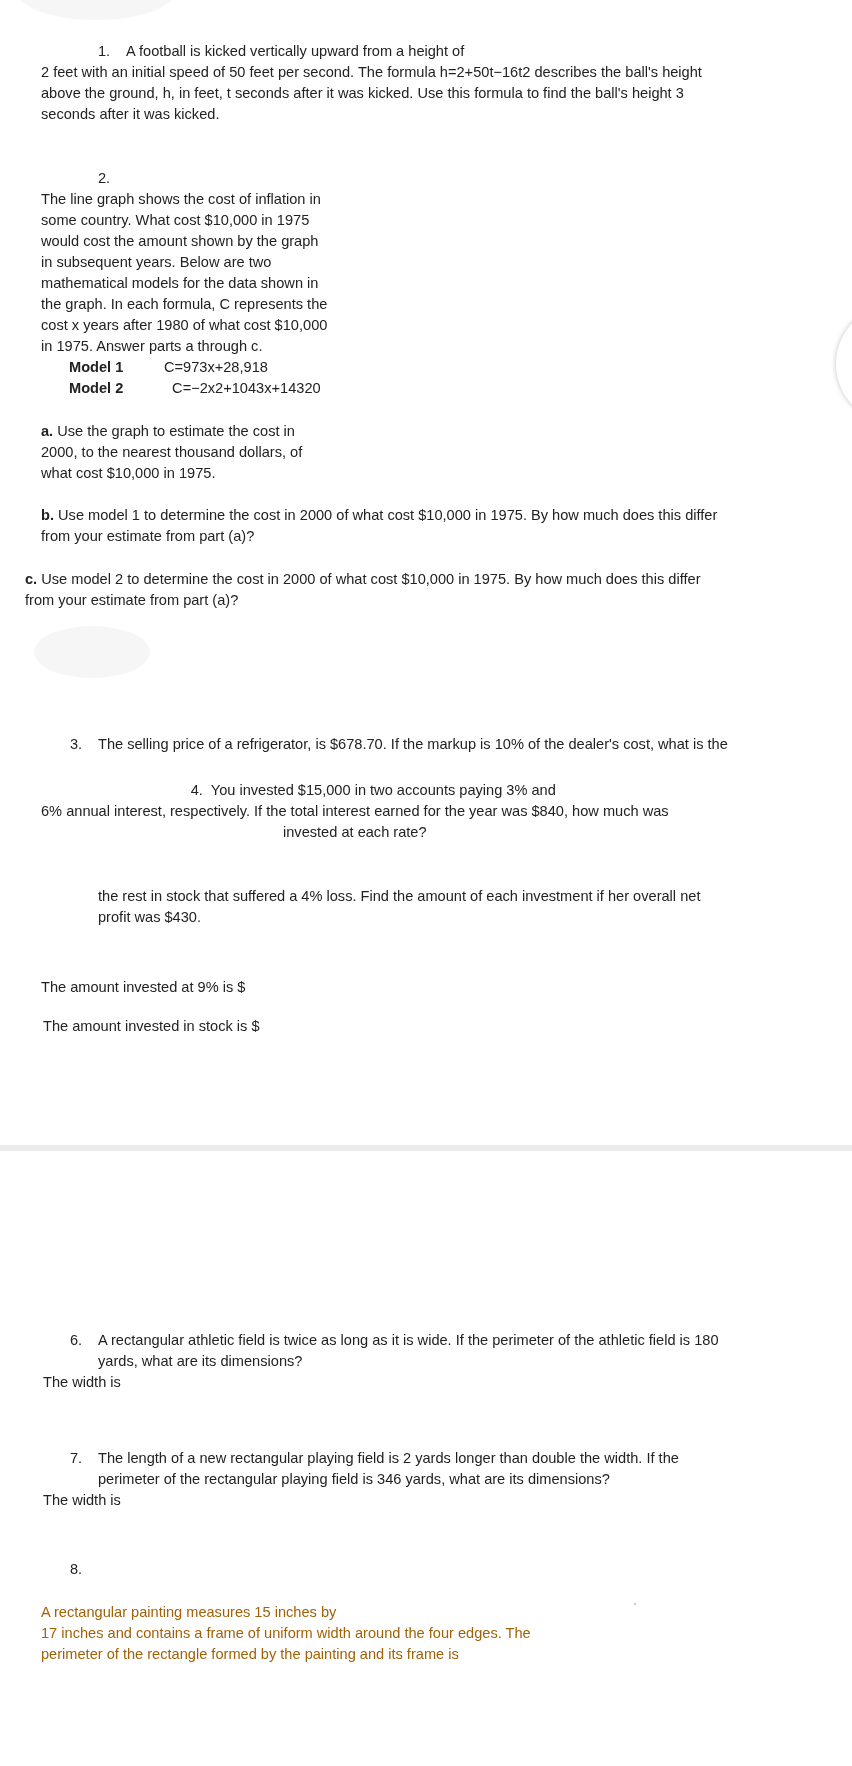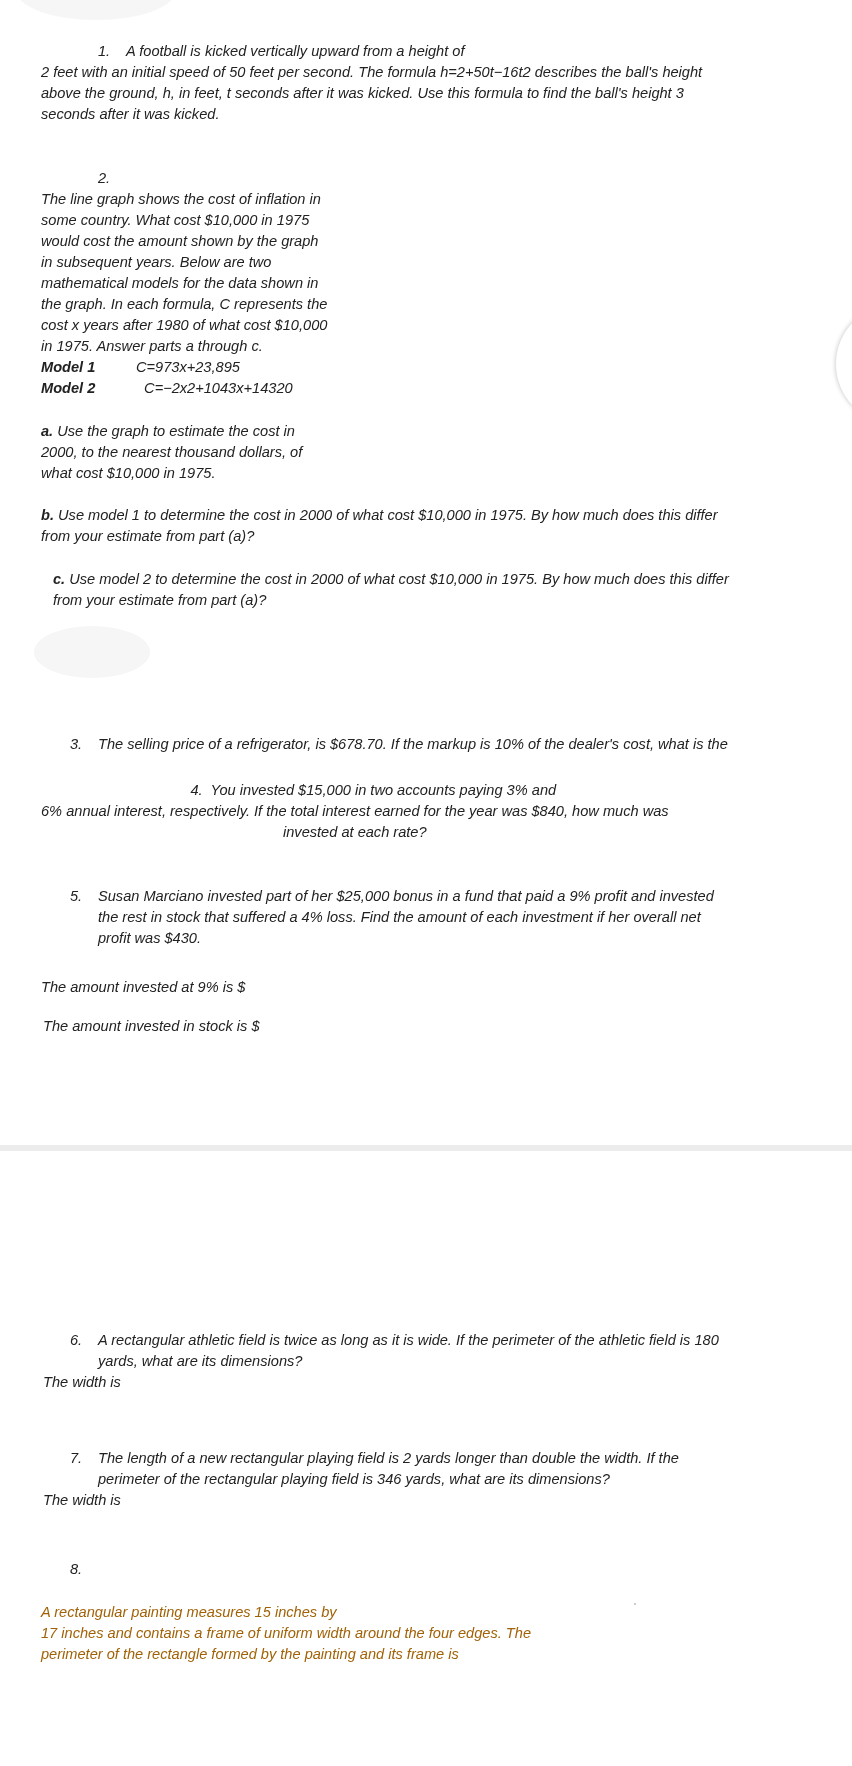--- a/index.html
+++ b/index.html
@@ -3,26 +3,26 @@
 <meta charset="utf-8">
 <style>
   * { box-sizing: border-box; margin: 0; padding: 0; }
   html, body { width: 852px; height: 1766px; background: #ffffff; overflow: hidden; }
   body { position: relative; font-family: "Liberation Sans", sans-serif; color: #222222; font-size: 14.6px; line-height: 21px; }
   .blob { position: absolute; background: #f6f6f6; border-radius: 50%; }
   .blob.top { left: 16px; top: -40px; width: 160px; height: 60px; }
   .blob.mid { left: 34px; top: 626px; width: 116px; height: 52px; }
   .side-circle { position: absolute; left: 836px; top: 304px; width: 120px; height: 120px; border-radius: 50%; background: #fff; box-shadow: -1px 0 4px rgba(0,0,0,0.18); }
   .divider { position: absolute; left: 0; top: 1145px; width: 852px; height: 6px; background: #ececec; }
-  .block { position: absolute; font-style: italic; }
+  .block { position: absolute; }
   .line { white-space: nowrap; display: block; }
   .num { display: inline-block; width: 28px; }
   .indent { padding-left: 57px; }
   b { font-weight: bold; }
-  .model-row { display: flex; }
+  .model-row { display: flex; margin-left: 28px; }
   .model-label { font-weight: bold; width: 95px; }
   .gray { color: #a16207; }
   .dot { position: absolute; left: 634px; top: 1603px; width: 2px; height: 2px; background: #ccc; }
 </style>
 </head>
 <body>
 
 <div class="blob top"></div>
 <div class="blob mid"></div>
 <div class="side-circle"></div>
@@ -39,56 +39,55 @@
   <span class="line">The line graph shows the cost of inflation in</span>
   <span class="line">some country. What cost $10,000 in 1975</span>
   <span class="line">would cost the amount shown by the graph</span>
   <span class="line">in subsequent years. Below are two</span>
   <span class="line">mathematical models for the data shown in</span>
   <span class="line">the graph. In each formula, C represents the</span>
   <span class="line">cost x years after 1980 of what cost $10,000</span>
   <span class="line">in 1975. Answer parts a through c.</span>
   <div class="model-row">
     <span class="model-label">Model 1</span>
-    <span>C=973x+23,895</span>
+    <span>C=973x+28,918</span>
   </div>
   <div class="model-row">
     <span class="model-label">Model 2</span>
     <span style="white-space:pre">  C=−2x2+1043x+14320</span>
   </div>
 </div>
 
 <div class="block" style="left:41px; top:421px;">
   <span class="line"><b>a.</b><span> Use the graph to estimate the cost in</span></span>
   <span class="line">2000, to the nearest thousand dollars, of</span>
   <span class="line">what cost $10,000 in 1975.</span>
 </div>
 
 <div class="block" style="left:41px; top:505px;">
   <span class="line"><b>b.</b><span> Use model 1 to determine the cost in 2000 of what cost $10,000 in 1975. By how much does this differ</span></span>
   <span class="line">from your estimate from part (a)?</span>
 </div>
 
-<div class="block" style="left:53px; top:569px;">
+<div class="block" style="left:25px; top:569px;">
   <span class="line"><b>c.</b><span> Use model 2 to determine the cost in 2000 of what cost $10,000 in 1975. By how much does this differ</span></span>
   <span class="line">from your estimate from part (a)?</span>
 </div>
 
 <div class="block" style="left:41px; top:695px;margin-top:39px;">
   <span class="line" style="padding-left:29px"><span class="num">3.</span><span>The selling price of a refrigerator, is $678.70. If the markup is 10% of the dealer's cost, what is the</span></span>
 </div>
 
 <div class="block" style="left:41px; top:780px;text-align:center;">
   <span class="line" style="padding-left:29px"><span class="num">4.</span><span>You invested $15,000 in two accounts paying 3% and</span></span>
   <span class="line">6% annual interest, respectively. If the total interest earned for the year was $840, how much was</span>
   <span class="line">invested at each rate?</span>
 </div>
 
 <div class="block" style="left:41px; top:886px;">
-  <span class="line" style="padding-left:29px"><span class="num">5.</span><span>Susan Marciano invested part of her $25,000 bonus in a fund that paid a 9% profit and invested</span></span>
   <span class="line" style="padding-left:57px">the rest in stock that suffered a 4% loss.  Find the amount of each investment if her overall net</span>
   <span class="line" style="padding-left:57px">profit was $430.</span>
 </div>
 <div class="block" style="left:41px; top:977px;">
   <span class="line">The amount invested at 9% is $</span>
   <span class="line" style="padding-left:2px; margin-top:18px">The amount invested in stock is $</span>
 </div>
 
 <div class="divider"></div>
 

